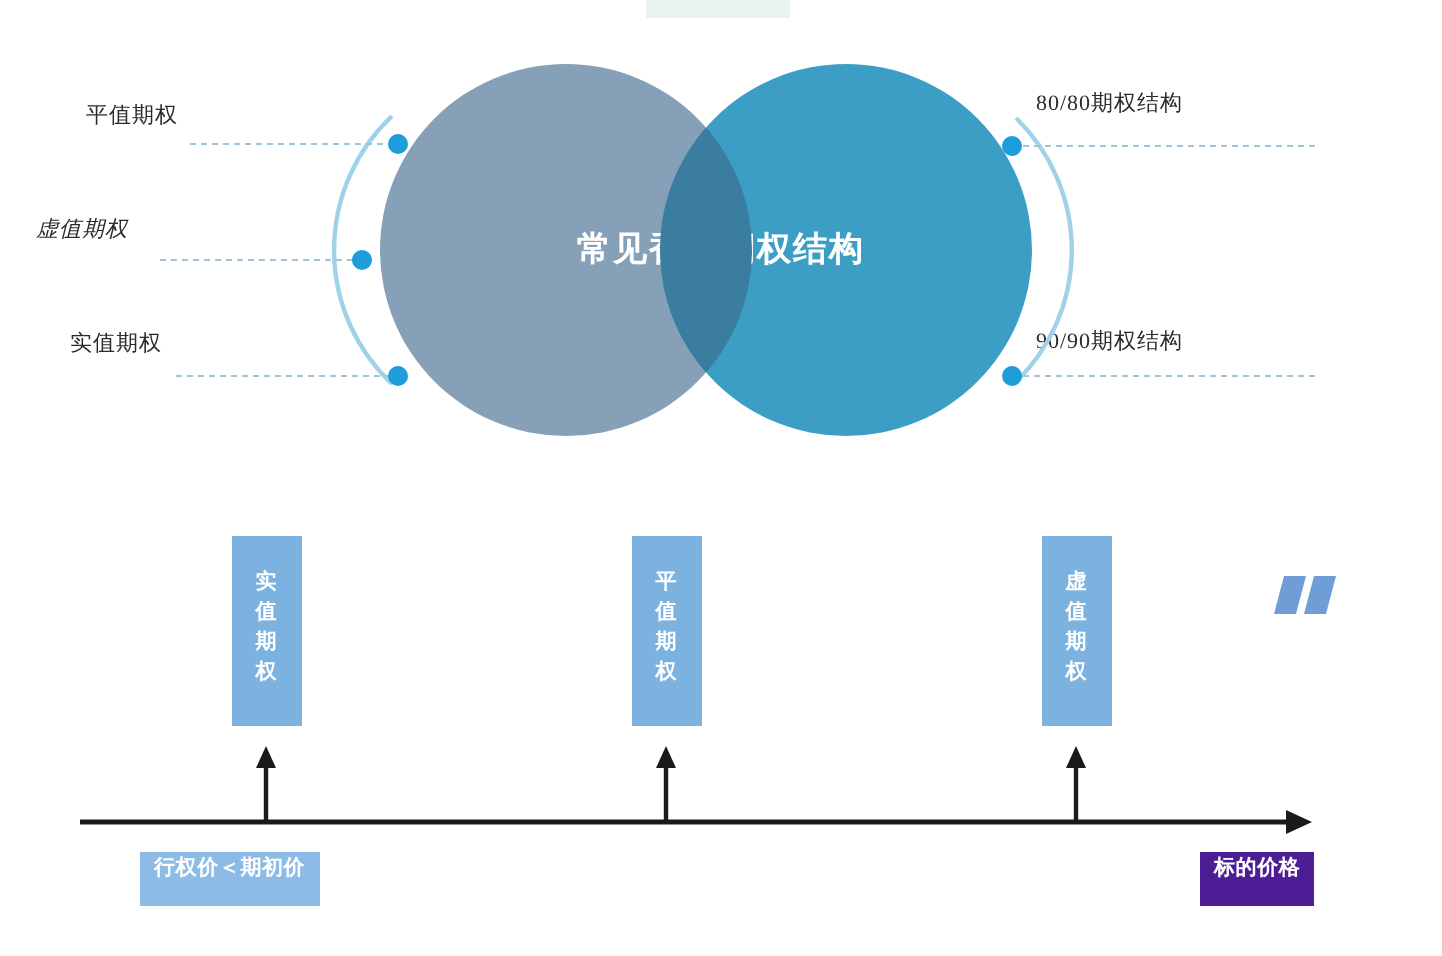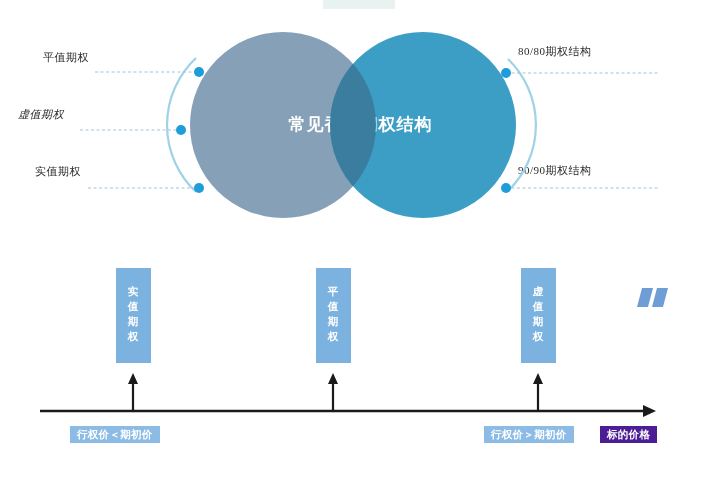--- a/index.html
+++ b/index.html
@@ -127,21 +127,21 @@
     font-family: "Liberation Sans", sans-serif;
     letter-spacing: 1px;
   }
   .vbox span { display: block; }
   .vbox-1 { left: 116px; top: 268px; }
   .vbox-2 { left: 316px; top: 268px; }
   .vbox-3 { left: 521px; top: 268px; }
 
   .tag {
     position: absolute;
-    height: 17px;
+    height: 27px;
     line-height: 17px;
     font-size: 10.5px;
     font-weight: bold;
     color: #ffffff;
     text-align: center;
     padding: 0 7px;
     box-sizing: border-box;
     font-family: "Liberation Sans", sans-serif;
     letter-spacing: .3px;
     white-space: nowrap;
@@ -241,21 +241,20 @@
     <span>权</span>
   </div>
   <div class="vbox vbox-3">
     <span>虚</span>
     <span>值</span>
     <span>期</span>
     <span>权</span>
   </div>
 
   <div class="tag tag-blue tag-1">行权价＜期初价</div>
-  <div class="tag tag-blue tag-3">行权价＞期初价</div>
   <div class="tag tag-gray tag-4">标的价格</div>
 
   <svg class="quote-mark" viewBox="0 0 36 26">
     <polygon points="6,2 17,2 12,21 1,21" fill="#6f9ed6"></polygon>
     <polygon points="21,2 32,2 27,21 16,21" fill="#6f9ed6"></polygon>
   </svg>
 
 </div>
 
 </body></html>

